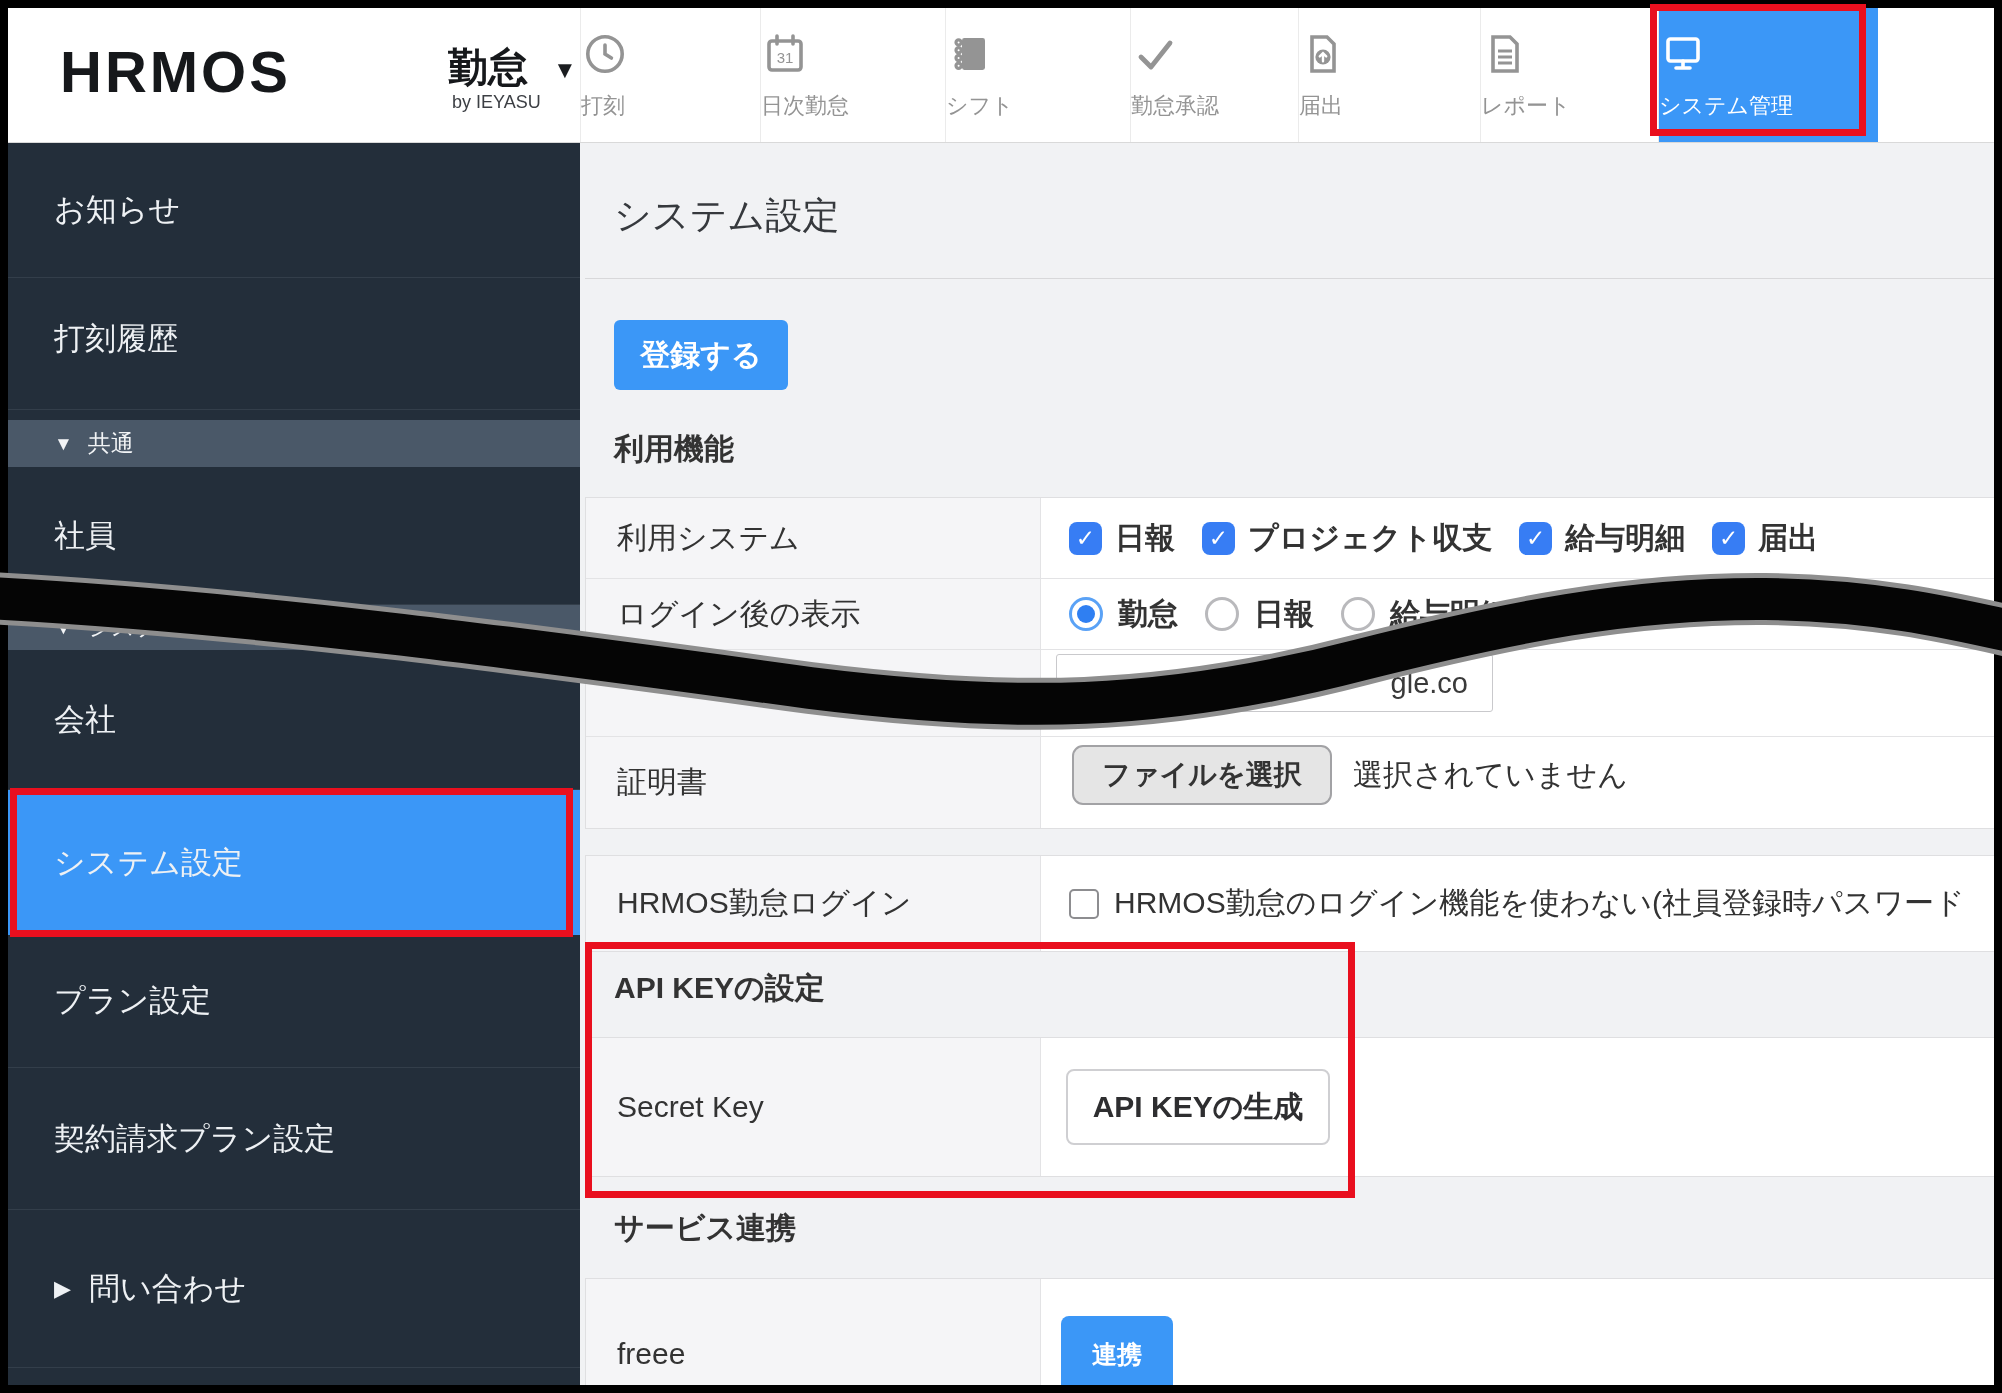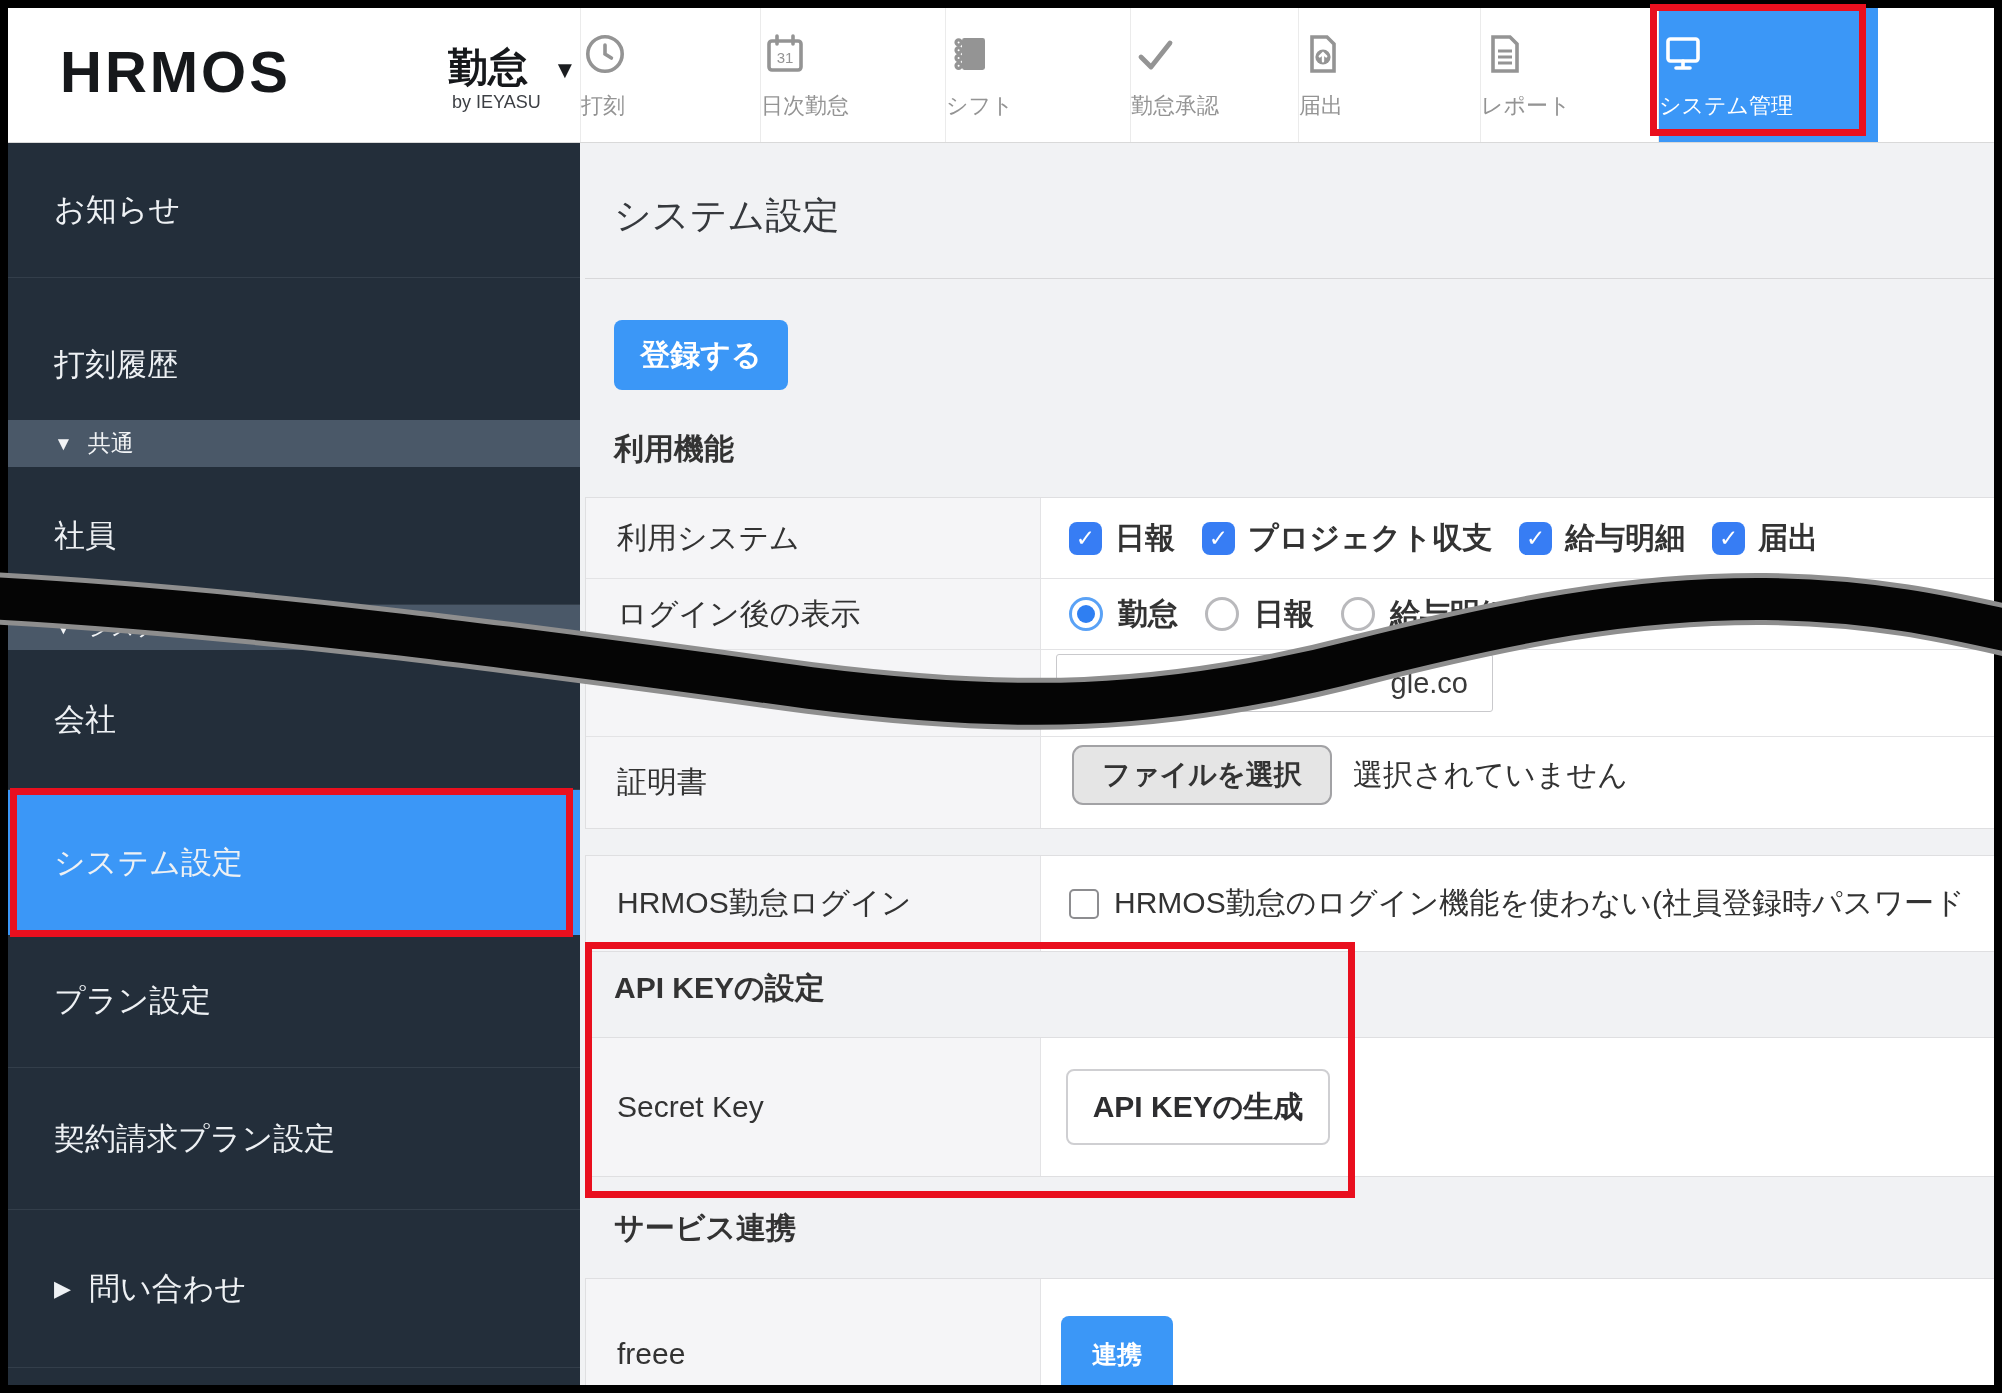--- a/index.html
+++ b/index.html
@@ -24,21 +24,21 @@
   .sb-head{position:absolute;left:0;width:100%;box-sizing:border-box;display:flex;align-items:center;gap:15px;padding-left:46px;background:#4a5868;color:#f2f4f6;font-size:23px;}
   .sb-caret{font-size:19px;line-height:1;}
   .sb-item .sb-caret{margin-right:18px;font-size:22px;}
   .sb-sel{background:#3b97f7;border-bottom:none;}
 
   
   .main{position:absolute;left:580px;top:143px;width:1414px;height:1242px;background:#f1f2f4;overflow:hidden;}
   .page-title{position:absolute;left:34px;top:48px;font-size:37px;color:#36393d;}
   .title-divider{position:absolute;left:5px;right:0;top:135px;border-top:1px solid #d8d8da;}
   .btn-primary{position:absolute;display:flex;align-items:center;justify-content:center;background:#3b97f7;color:#fff;border-radius:6px;font-weight:bold;}
-  .register-btn{left:34px;top:177px;width:174px;height:70px;font-size:30px;border-radius:8px;}
+  .register-btn{left:34px;top:177px;width:174px;height:70px;font-size:30px;}
   .sec-heading{position:absolute;left:34px;font-size:30px;font-weight:bold;color:#333;}
   .tbl{position:absolute;left:5px;width:1409px;box-sizing:border-box;border-top:1px solid #dfdfe1;border-bottom:1px solid #dfdfe1;border-left:1px solid #dfdfe1;}
   .row{display:flex;width:100%;box-sizing:border-box;}
   .row + .row{border-top:1px solid #e3e3e5;}
   .cell-label{width:455px;flex:none;background:#f5f5f7;display:flex;align-items:center;padding-left:31px;box-sizing:border-box;font-size:30px;color:#333;border-right:1px solid #e3e3e5;}
   .cell-value{flex:1;background:#fff;position:relative;display:flex;align-items:center;padding-left:28px;box-sizing:border-box;font-size:30px;color:#333;overflow:visible;}
   .opt{display:flex;align-items:center;gap:13px;margin-right:27px;font-weight:600;}
   .cb{width:33px;height:33px;border-radius:8px;background:#377df4;color:#fff;display:flex;align-items:center;justify-content:center;font-size:23px;font-weight:bold;flex:none;}
   .cb-empty{width:30px;height:30px;border-radius:5px;background:#fff;border:2px solid #8d8d90;box-sizing:border-box;flex:none;margin-right:15px;}
   .radio{width:34px;height:34px;border-radius:50%;box-sizing:border-box;border:3px solid #b9b9bc;background:#fff;flex:none;position:relative;}
@@ -147,21 +147,21 @@
         <span>システム管理</span>
       </div>
 
     </div>
   </div>
 
   <div class="sidebar">
     <div class="sb-item" style="top:0;height:135px">
       <span>お知らせ</span>
     </div>
-    <div class="sb-item" style="top:151px;height:142px">
+    <div class="sb-item" style="top:125px;height:142px">
       <span>打刻履歴</span>
     </div>
     <div class="sb-head" style="top:277px;height:47px">
       <span class="sb-caret">▼</span>
       <span>共通</span>
     </div>
     <div class="sb-item" style="top:324px;height:138px">
       <span>社員</span>
     </div>
     <div class="sb-head" style="top:462px;height:45px">

